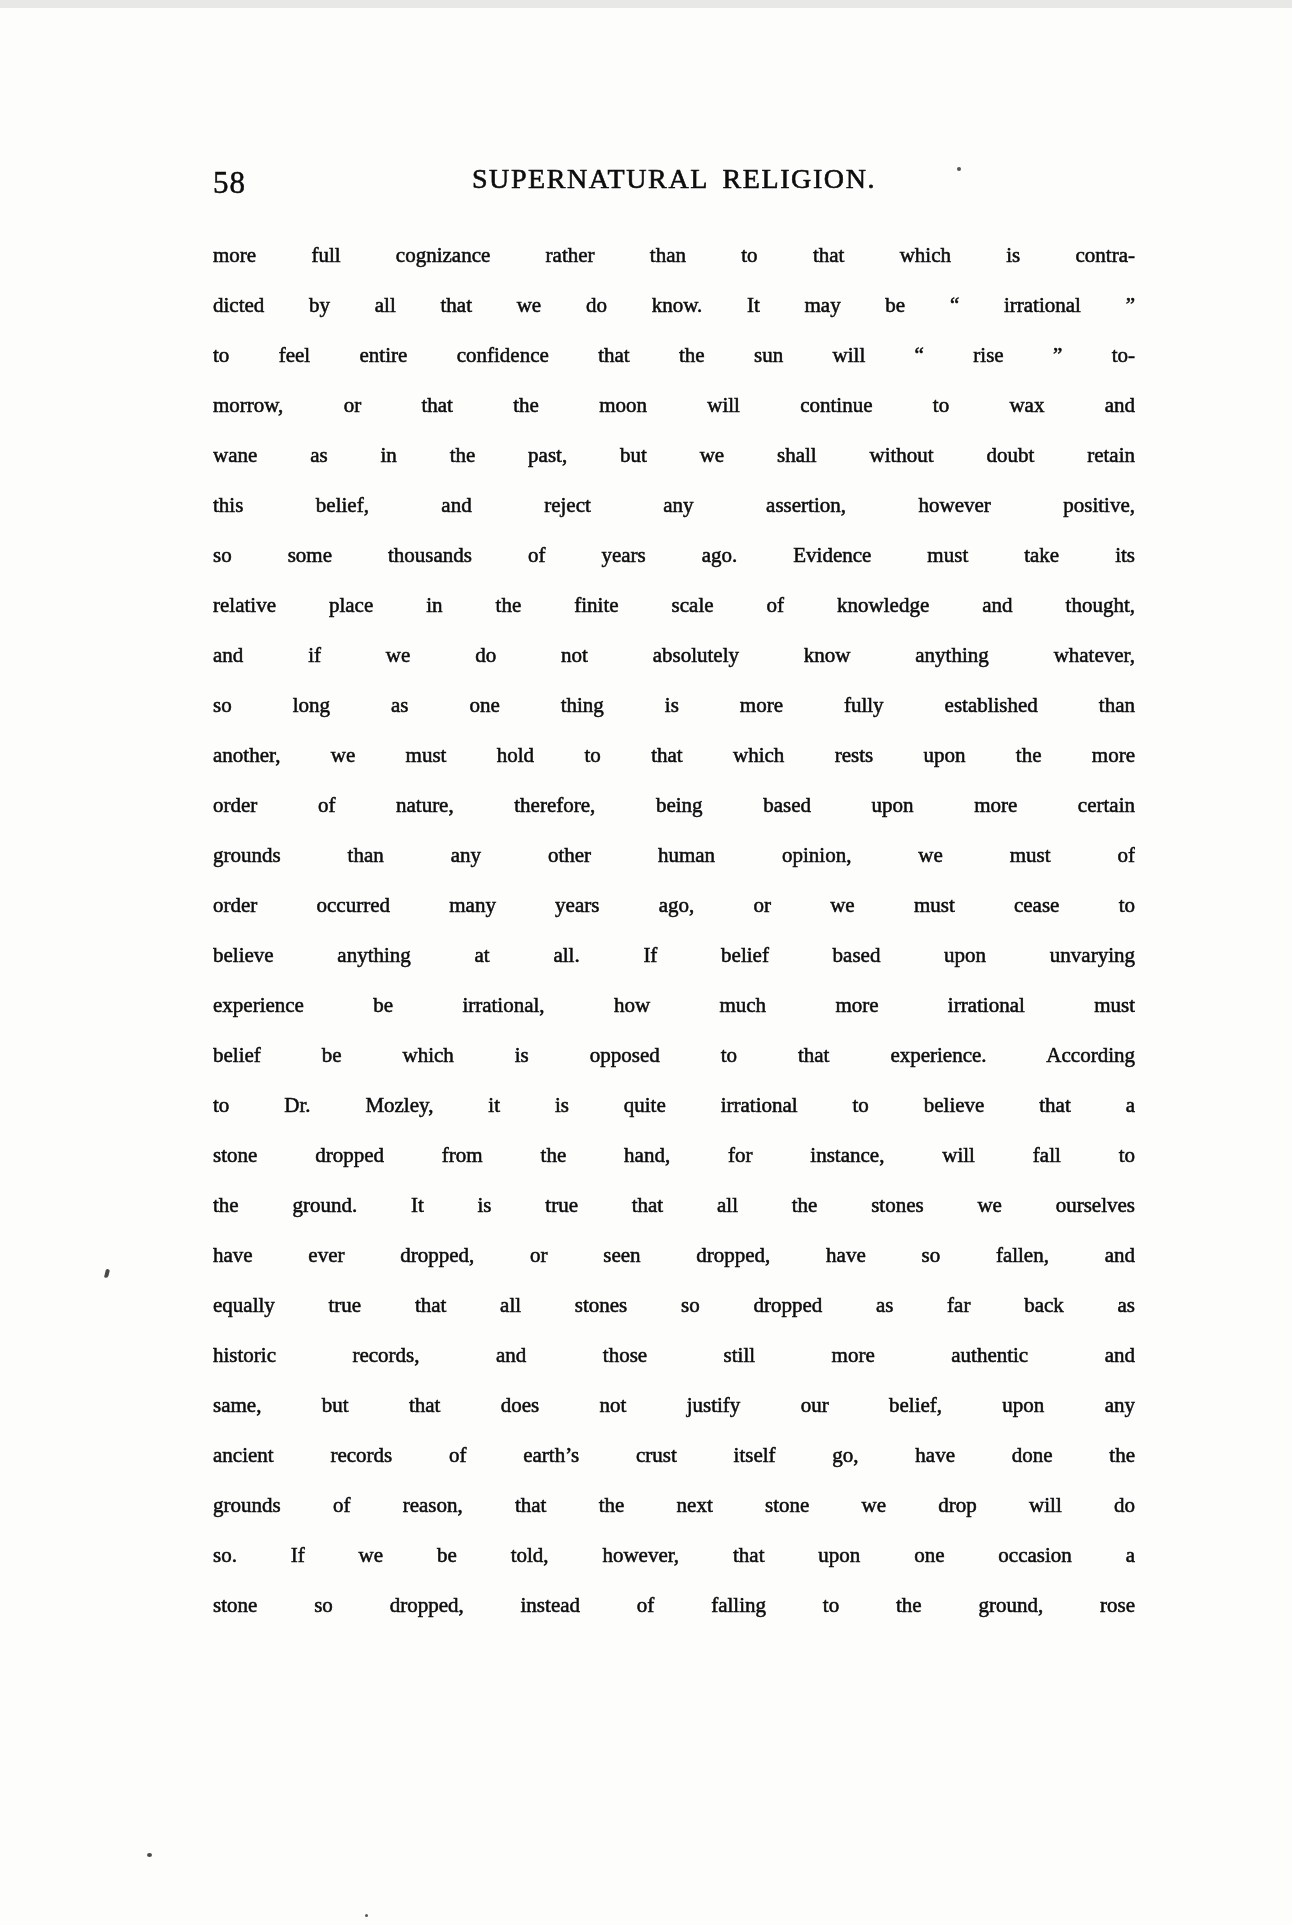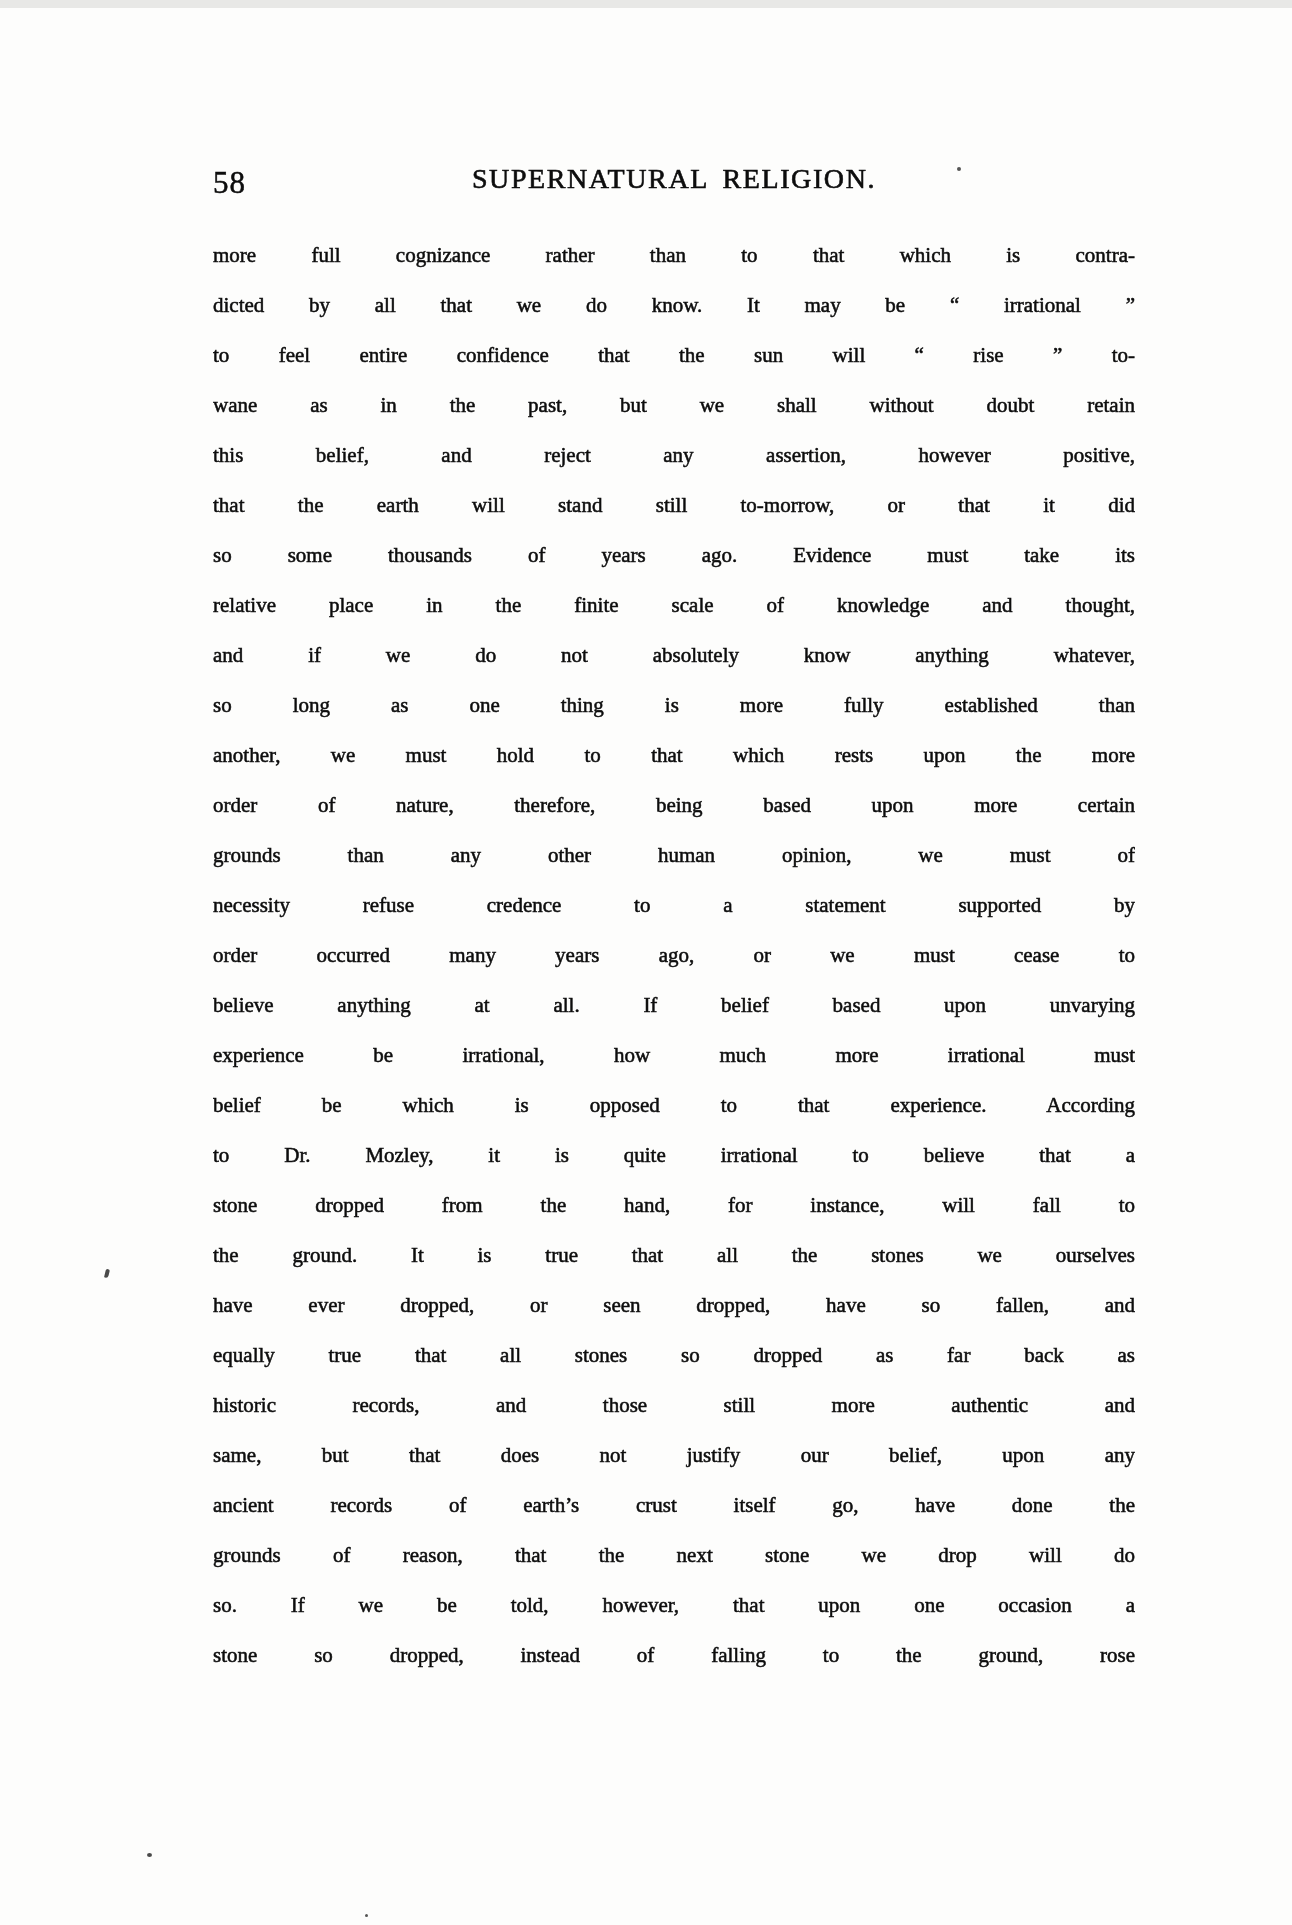--- a/index.html
+++ b/index.html
@@ -79,31 +79,30 @@
 
   <div class="running-header">
     <span class="page-number">58</span>
     <span class="running-title">SUPERNATURAL RELIGION.</span>
   </div>
 
   <div class="text-block">
       <div class="line">more full cognizance rather than to that which is contra-</div>
       <div class="line">dicted by all that we do know.  It may be “ irrational ”</div>
       <div class="line">to feel entire confidence that the sun will “ rise ” to-</div>
+      <div class="line">morrow, or that the moon will continue to wax and</div>
       <div class="line">wane as in the past, but we shall without doubt retain</div>
       <div class="line">this belief, and reject any assertion, however positive,</div>
-      <div class="line">that the earth will stand still to-morrow, or that it did</div>
       <div class="line">so some thousands of years ago.  Evidence must take its</div>
       <div class="line">relative place in the finite scale of knowledge and thought,</div>
       <div class="line">and if we do not absolutely know anything whatever,</div>
       <div class="line">so long as one thing is more fully established than</div>
       <div class="line">another, we must hold to that which rests upon the more</div>
       <div class="line">order of nature, therefore, being based upon more certain</div>
       <div class="line">grounds than any other human opinion, we must of</div>
-      <div class="line">necessity refuse credence to a statement supported by</div>
       <div class="line">order occurred many years ago, or we must cease to</div>
       <div class="line">believe anything at all.  If belief based upon unvarying</div>
       <div class="line">experience be irrational, how much more irrational must</div>
       <div class="line">belief be which is opposed to that experience.  According</div>
       <div class="line">to Dr. Mozley, it is quite irrational to believe that a</div>
       <div class="line">stone dropped from the hand, for instance, will fall to</div>
       <div class="line">the ground.  It is true that all the stones we ourselves</div>
       <div class="line">have ever dropped, or seen dropped, have so fallen, and</div>
       <div class="line">equally true that all stones so dropped as far back as</div>
       <div class="line">historic records, and those still more authentic and</div>

